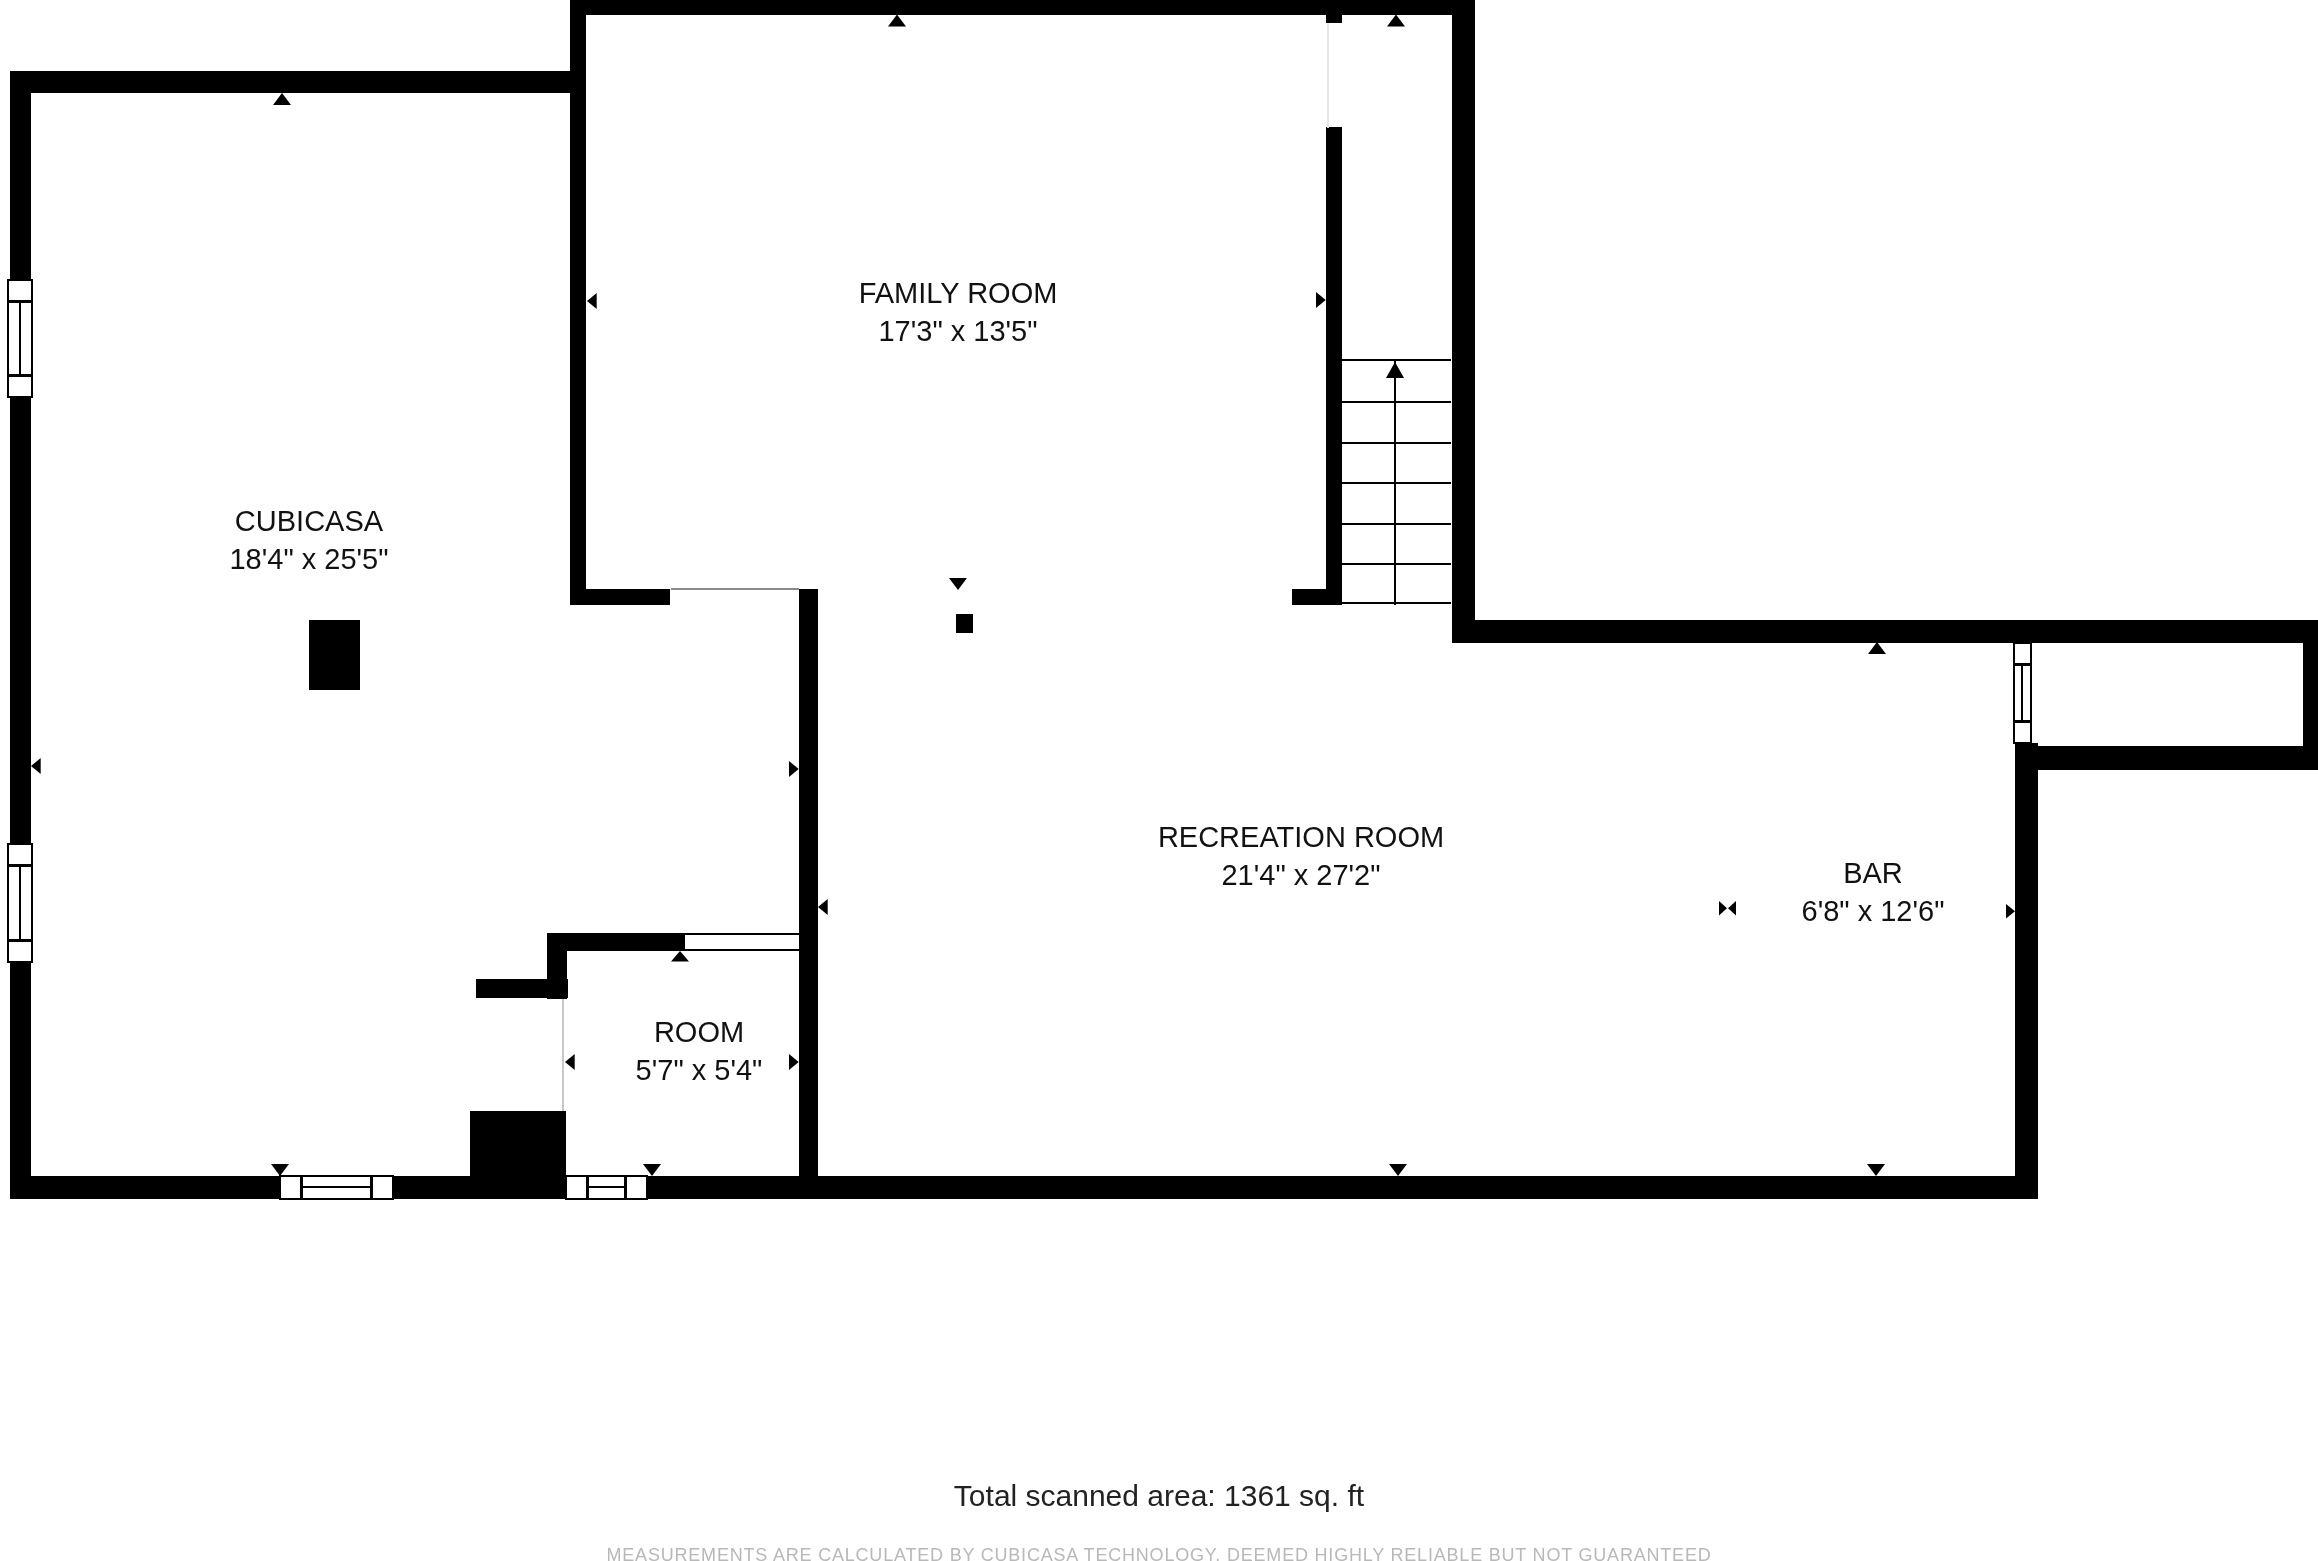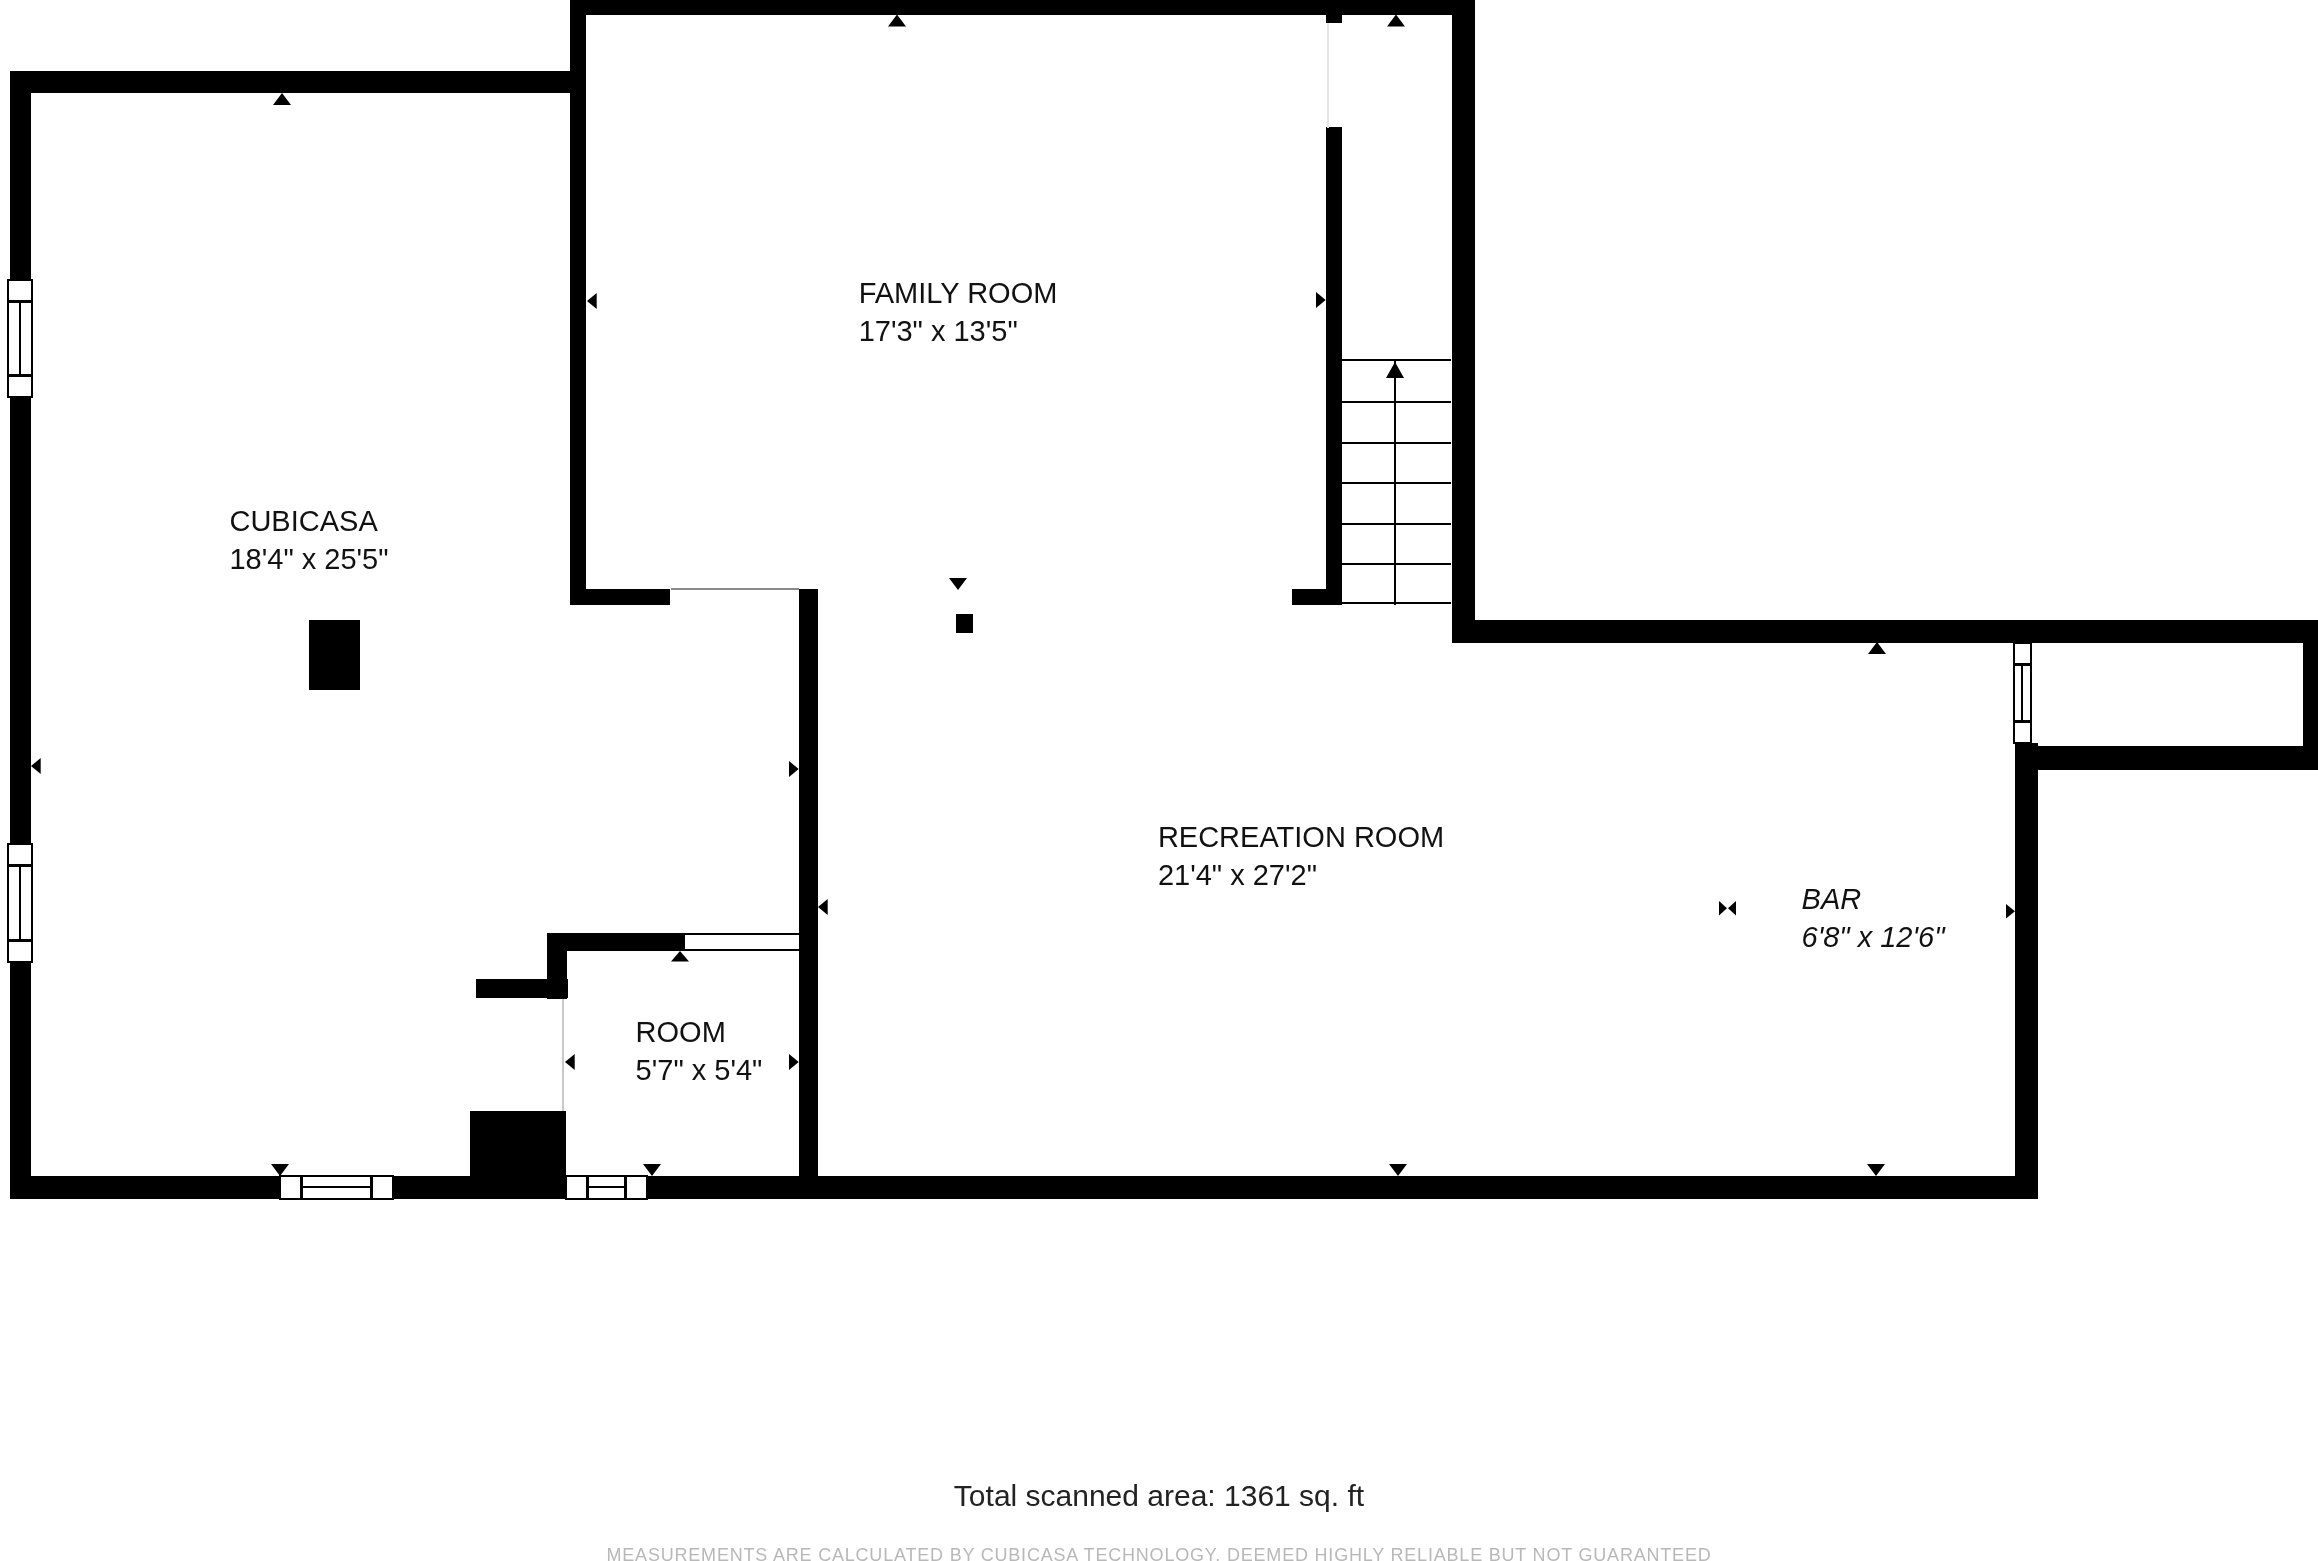--- a/index.html
+++ b/index.html
@@ -25,21 +25,21 @@
   .win.v .cap.a{top:19.4px;}
   .win.v .cap.b{bottom:19.4px;}
   .win.v .mid{top:22px;bottom:22px;left:50%;margin-left:-1.6px;width:2.4px;}
   .marker{position:absolute;background:#000;}
   .marker.up{clip-path:polygon(50% 0,100% 100%,0 100%);}
   .marker.down{clip-path:polygon(0 0,100% 0,50% 100%);}
   .marker.left{clip-path:polygon(100% 0,100% 100%,0 50%);}
   .marker.right{clip-path:polygon(0 0,100% 50%,0 100%);}
   .room-label{
     position:absolute;transform:translate(-50%,-50%);
-    text-align:left;font-size:29px;line-height:38px;
+    text-align:center;font-size:29px;line-height:38px;
     color:#111;white-space:nowrap;
   }
   .total-area{
     position:absolute;left:1159px;top:1496px;transform:translate(-50%,-50%);
     font-size:30px;color:#222;white-space:nowrap;
   }
   .disclaimer{
     position:absolute;left:1159px;top:1545px;transform:translateX(-50%);
     font-size:18px;color:#b8b8b8;letter-spacing:0.8px;white-space:nowrap;
   }
@@ -134,21 +134,21 @@
       <div>18'4" x 25'5"</div>
     </div>
     <div class="room-label" style="left: 958px; top: 312px;">
       <div>FAMILY ROOM</div>
       <div>17'3" x 13'5"</div>
     </div>
     <div class="room-label" style="left: 1278px; top: 856px; margin-left: 23px;">
       <div>RECREATION ROOM</div>
       <div>21'4" x 27'2"</div>
     </div>
-    <div class="room-label" style="left: 1873px; top: 918px; font-style: italic;">
+    <div class="room-label" style="left: 1873px; top: 892px;">
       <div>BAR</div>
       <div>6'8" x 12'6"</div>
     </div>
     <div class="room-label" style="left: 699px; top: 1051px;">
       <div>ROOM</div>
       <div>5'7" x 5'4"</div>
     </div>
   </div>
 
 

